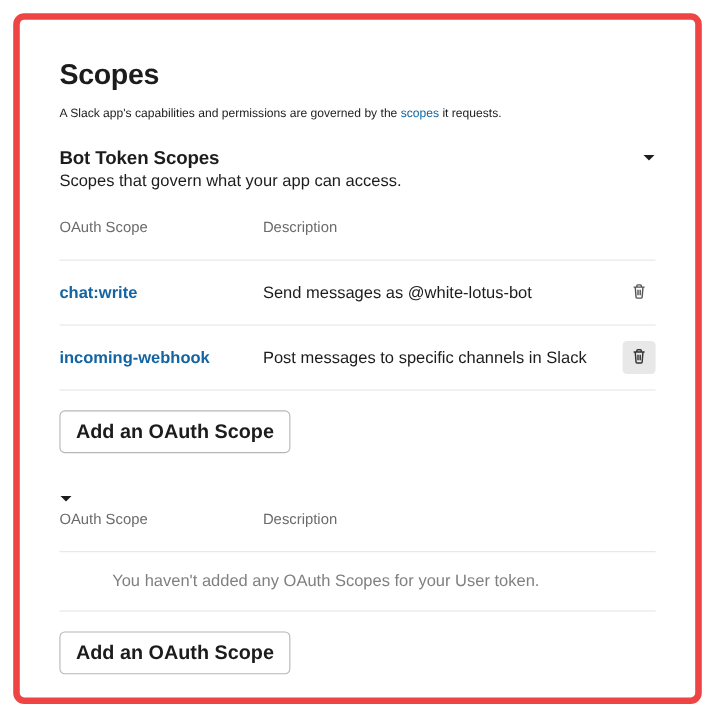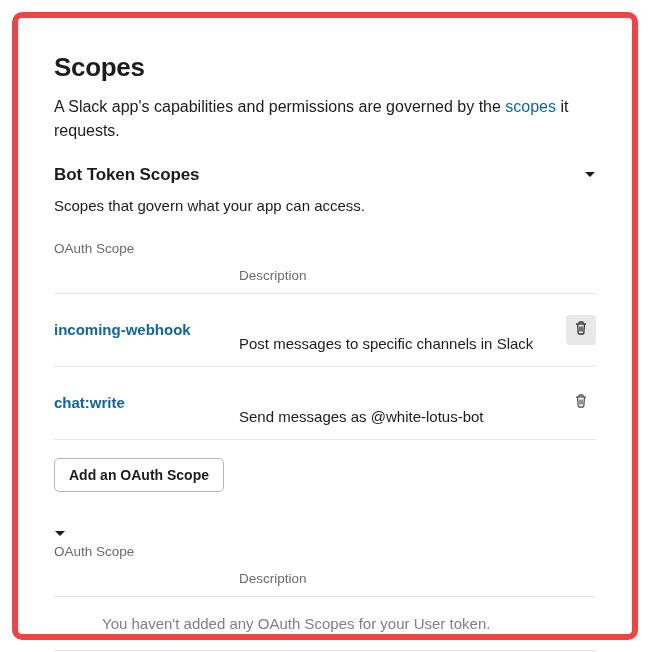--- a/index.html
+++ b/index.html
@@ -17,53 +17,53 @@
       padding: 34px 36px 26px 36px;
       height: 100%;
     }
     h1.page-title {
       font-size: 26px;
       font-weight: 800;
       letter-spacing: -0.3px;
       margin-bottom: 12px;
     }
     .intro {
-      font-size: 16px;
+      font-size: 11px;
       line-height: 1.5;
       margin-bottom: 22px;
     }
     a.link { color: #1264a3; text-decoration: none; cursor: pointer; }
     .section-head {
       display: flex;
       align-items: center;
       justify-content: space-between;
     }
     h2.section-title {
       font-size: 17px;
       font-weight: 800;
       letter-spacing: -0.1px;
       text-align: center;
     }
     .section-sub {
       font-size: 15px;
       color: #1d1c1d;
-      margin-top: 10px;
+      margin-top: 0;
       margin-bottom: 18px;
       line-height: 1.45;
     }
     .chevron svg { display: block; }
     .tbl-header {
       display: flex;
       font-size: 13.5px;
       color: #6b6b6b;
-      padding: 6px 0 10px 0;
+      padding: 6px 0 22px 0;
       border-bottom: 1px solid #e6e6e6;
     }
     .col-scope { width: 185px; flex-shrink: 0; }
-    .col-desc { flex: 1; margin-top: 27px; }
+    .col-desc { flex: 1; }
     .col-act { width: 36px; flex-shrink: 0; text-align: right; }
     .row {
       display: flex;
       align-items: center;
       font-size: 15px;
       padding: 14px 0;
       border-bottom: 1px solid #e6e6e6;
     }
     .row .col-scope { color: #1264a3; font-weight: 600; }
     .row .col-desc { color: #1d1c1d; }
@@ -73,21 +73,21 @@
       border-radius: 4px;
       display: inline-flex; align-items: center; justify-content: center;
       cursor: pointer;
       color: #555;
     }
     .trash-btn.hover {
       background: #e8e8e8;
     }
     .add-btn {
       margin-top: 18px;
-      font-size: 14px;
+      font-size: 18px;
       font-weight: 600;
       padding: 8px 14px;
       background: #fff;
       border: 1px solid #b6b6b6;
       border-radius: 5px;
       cursor: pointer;
       color: #1d1c1d;
     }
     .empty {
       font-size: 15px;
@@ -120,44 +120,44 @@
   </div>
   <p class="section-sub">Scopes that govern what your app can access.</p>
 
   <div class="tbl-header">
     <div class="col-scope">OAuth Scope</div>
     <div class="col-desc">Description</div>
     <div class="col-act"></div>
   </div>
 
   <div class="row">
-    <div class="col-scope"><a class="link">incoming-webhook</a></div>
-    <div class="col-desc">Post messages to specific channels in Slack</div>
+    <div class="col-scope"><a class="link">chat:write</a></div>
+    <div class="col-desc">Send messages as @white-lotus-bot</div>
     <div class="col-act">
-      <button class="trash-btn hover">
+      <button class="trash-btn">
         <span>
-          <svg width="16" height="16" viewBox="0 0 16 16" fill="none" stroke="#333" stroke-width="1.3">
+          <svg width="16" height="16" viewBox="0 0 16 16" fill="none" stroke="#555" stroke-width="1.3">
               <path d="M3 4h10"></path>
               <path d="M6 4V2.8c0-.4.3-.8.8-.8h2.4c.5 0 .8.4.8.8V4"></path>
               <path d="M4.5 4l.7 9c0 .6.5 1 1 1h3.6c.5 0 1-.4 1-1l.7-9"></path>
               <path d="M7 6.5v5"></path>
               <path d="M9 6.5v5"></path>
             </svg>
         </span>
       </button>
     </div>
   </div>
 
   <div class="row">
-    <div class="col-scope"><a class="link">chat:write</a></div>
-    <div class="col-desc">Send messages as @white-lotus-bot</div>
+    <div class="col-scope"><a class="link">incoming-webhook</a></div>
+    <div class="col-desc">Post messages to specific channels in Slack</div>
     <div class="col-act">
-      <button class="trash-btn">
+      <button class="trash-btn hover">
         <span>
-          <svg width="16" height="16" viewBox="0 0 16 16" fill="none" stroke="#555" stroke-width="1.3">
+          <svg width="16" height="16" viewBox="0 0 16 16" fill="none" stroke="#333" stroke-width="1.3">
               <path d="M3 4h10"></path>
               <path d="M6 4V2.8c0-.4.3-.8.8-.8h2.4c.5 0 .8.4.8.8V4"></path>
               <path d="M4.5 4l.7 9c0 .6.5 1 1 1h3.6c.5 0 1-.4 1-1l.7-9"></path>
               <path d="M7 6.5v5"></path>
               <path d="M9 6.5v5"></path>
             </svg>
         </span>
       </button>
     </div>
   </div>

